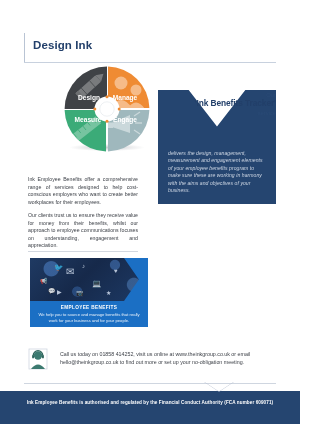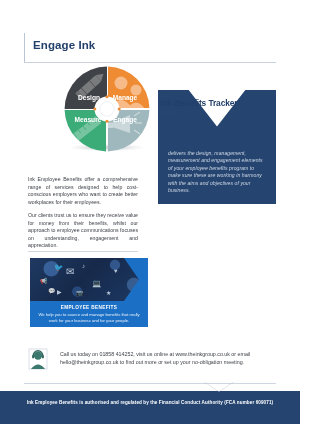--- a/index.html
+++ b/index.html
@@ -80,21 +80,21 @@
     position: absolute;
     left: 0; top: 0;
     width: 118px; height: 114px;
     background: #254570;
     clip-path: polygon(0 0, 26% 0, 50% 32%, 74% 0, 100% 0, 100% 100%, 0 100%);
   }
   .tracker-head {
     position: absolute;
     left: 0; top: 0;
     width: 118px;
-    text-align: left;
+    text-align: right;
     padding-top: 1px;
   }
   .tracker-our {
     font-size: 5.8px;
     color: #2a4a76;
     line-height: 8px;
   }
   .tracker-name {
     font-size: 8.4px;
     font-weight: bold;
@@ -261,21 +261,21 @@
     letter-spacing: 0.1px;
   }
 </style>
 </head>
 <body>
 
 <div class="page">
 
   <div class="header">
     <div class="header-rule-left"></div>
-    <div class="page-title">Engage Ink</div>
+    <div class="page-title">Design Ink</div>
     <div class="header-rule-bottom"></div>
   </div>
 
   <div class="wheel-wrap">
     <div class="wheel-shadow"></div>
     <svg class="wheel" viewBox="0 0 86 86">
       <defs>
         <clipPath id="qTL">
             <path d="M43 43 L43 0 A43 43 0 0 0 0 43 Z"></path>
           </clipPath>

